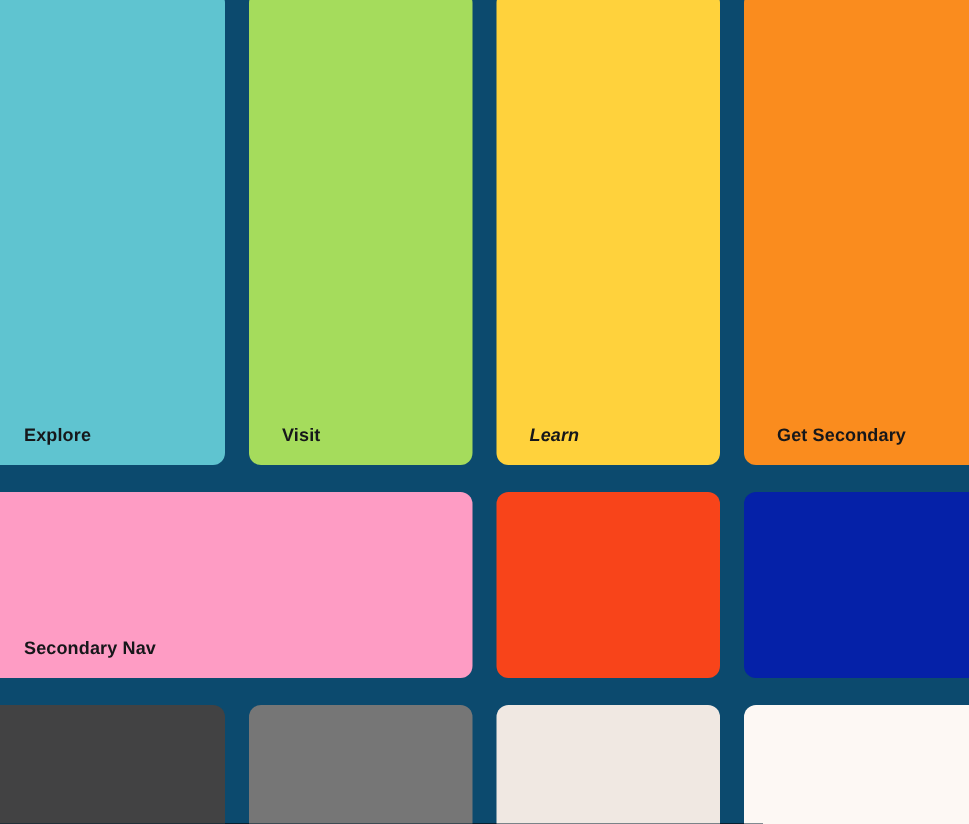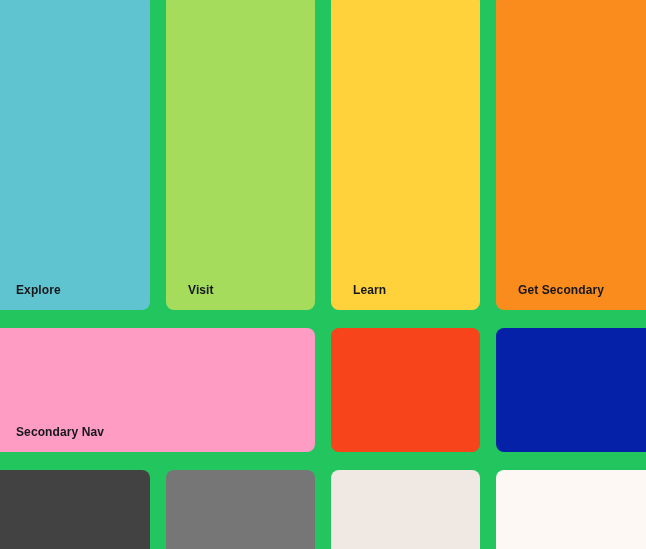--- a/index.html
+++ b/index.html
@@ -80,32 +80,32 @@
     border-bottom-left-radius: 0;
   }
   .bleed-right {
     border-top-right-radius: 0;
     border-bottom-right-radius: 0;
   }
 </style>
 </head>
 <body style="background-color: rgb(0, 0, 0);">
 
-<div id="palette-board" style="background-color: #22c55e;">
+<div id="palette-board" style="background-color: #0c4a6e;">
 
   <div class="swatch row-1 col-1 bleed-left" style="background-color: rgb(95, 196, 208);">
     <span class="swatch-label" style="color: rgb(22, 23, 26);">Explore</span>
   </div>
 
   <div class="swatch row-1 col-2" style="background-color: rgb(165, 220, 92);">
     <span class="swatch-label" style="color: rgb(22, 23, 26); text-align: center;">Visit</span>
   </div>
 
   <div class="swatch row-1 col-3" style="background-color: rgb(255, 210, 60);">
-    <span class="swatch-label" style="color: rgb(22, 23, 26);">Learn</span>
+    <span class="swatch-label" style="color: rgb(22, 23, 26); font-style: italic;">Learn</span>
   </div>
 
   <div class="swatch row-1 col-4 bleed-right" style="background-color: rgb(250, 140, 30);">
     <span class="swatch-label" style="color: rgb(22, 23, 26);">Get Secondary</span>
   </div>
 
   <div class="swatch row-2 col-span-1-2 bleed-left" style="background-color: rgb(254, 156, 196);">
     <span class="swatch-label" style="color: rgb(22, 23, 26);">Secondary Nav</span>
   </div>
 

